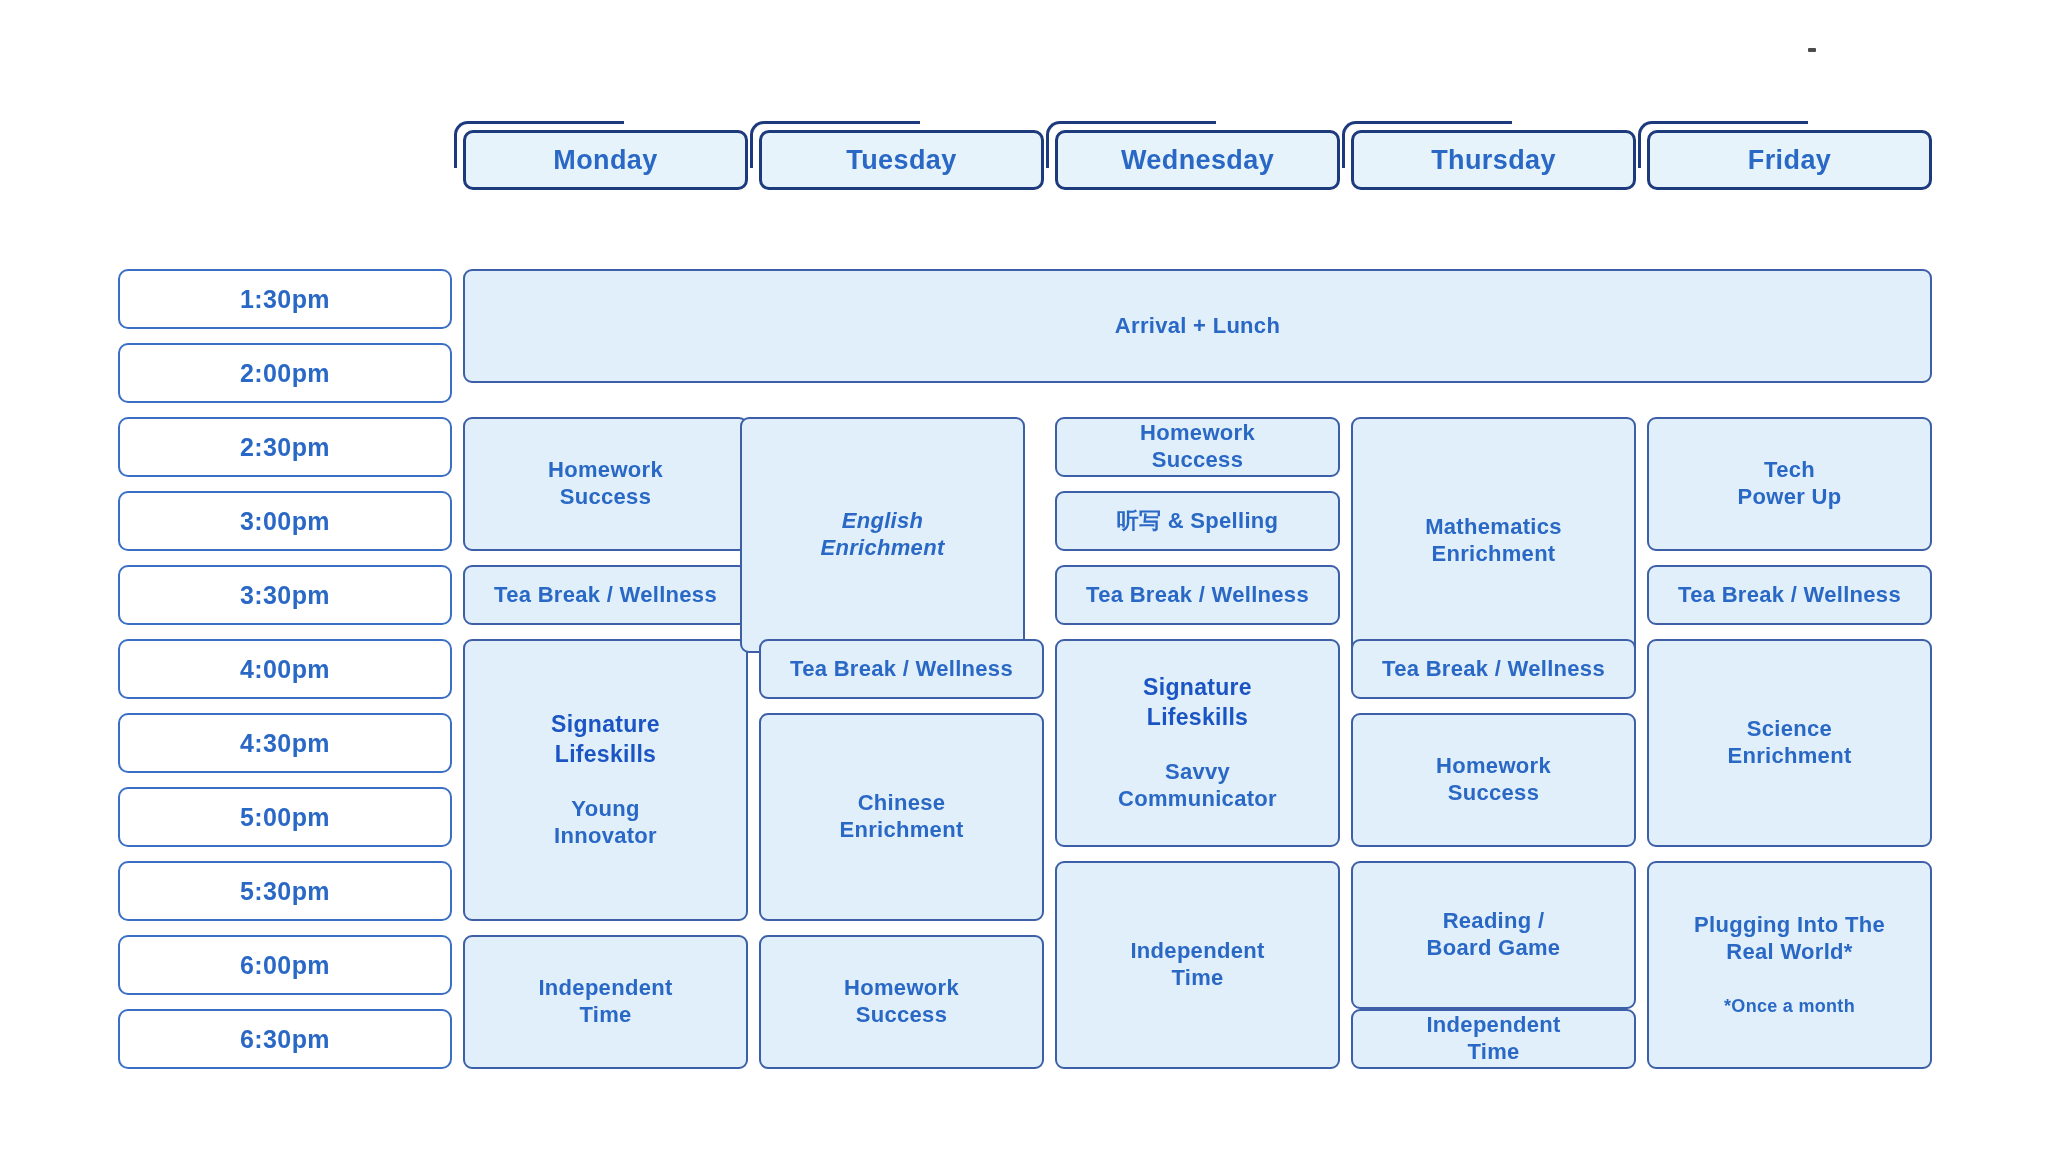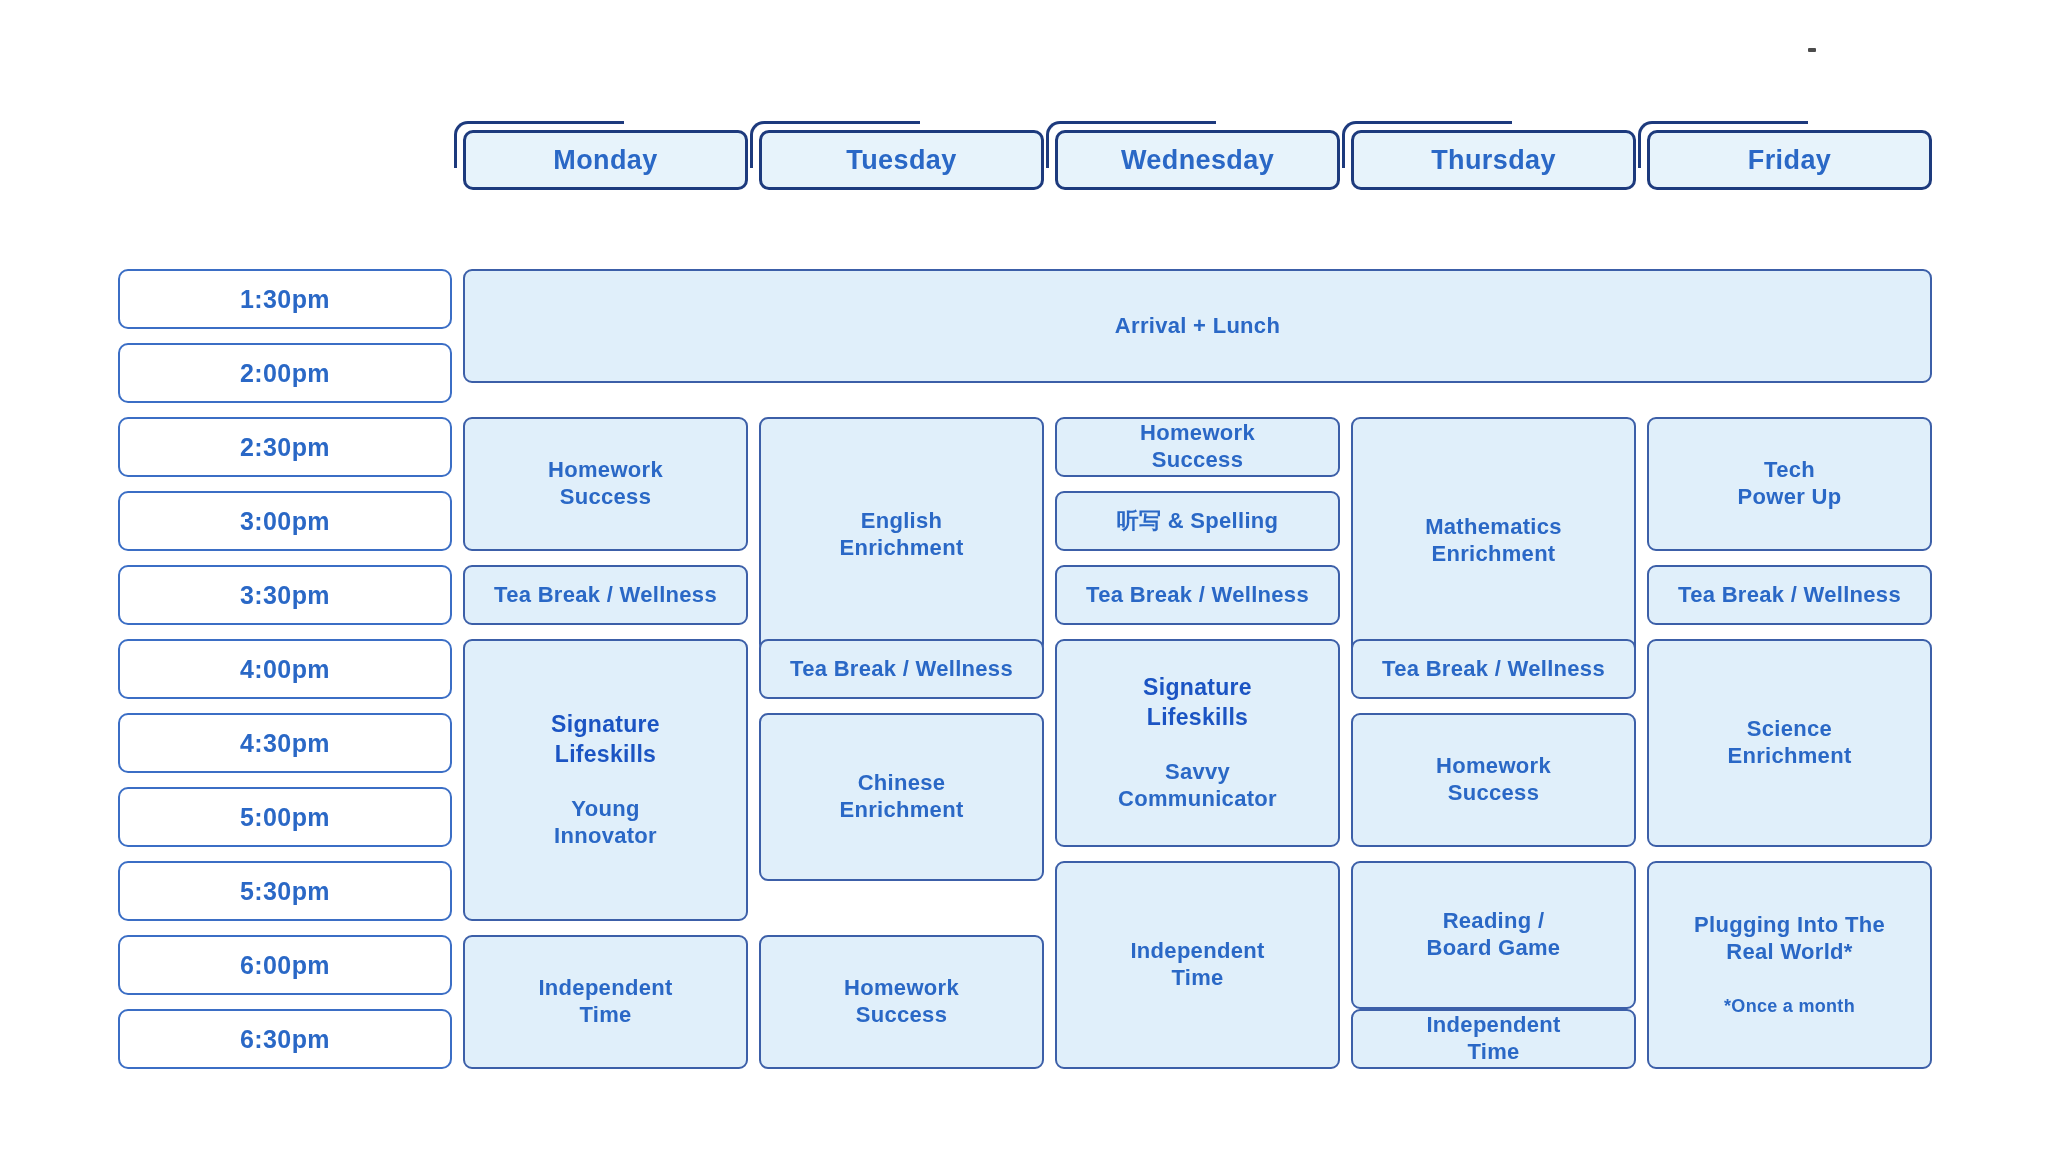--- a/index.html
+++ b/index.html
@@ -105,24 +105,24 @@
       <div class="time-cell" style="top: 1009px;">6:30pm</div>
       <div class="cell" style="left: 463px; top: 269px; width: 1469px; height: 114px;">Arrival + Lunch</div>
       <div class="cell" style="left: 463px; top: 417px; width: 285px; height: 134px;"><div>Homework
 Success</div></div>
       <div class="cell" style="left: 463px; top: 565px; width: 285px; height: 60px;"><div>Tea Break / Wellness</div></div>
       <div class="cell" style="left: 463px; top: 639px; width: 285px; height: 282px;"><div class="heading">Signature
 Lifeskills</div><div>Young
 Innovator</div></div>
       <div class="cell" style="left: 463px; top: 935px; width: 285px; height: 134px;"><div>Independent
 Time</div></div>
-      <div class="cell" style="left: 759px; top: 417px; width: 285px; height: 236px;"><div>English
+      <div class="cell" style="left: 740px; top: 417px; width: 285px; height: 236px; font-style: italic;"><div>English
 Enrichment</div></div>
       <div class="cell" style="left: 759px; top: 639px; width: 285px; height: 60px;"><div>Tea Break / Wellness</div></div>
-      <div class="cell" style="left: 759px; top: 713px; width: 285px; height: 168px;"><div>Chinese
+      <div class="cell" style="left: 759px; top: 713px; width: 285px; height: 208px;"><div>Chinese
 Enrichment</div></div>
       <div class="cell" style="left: 759px; top: 935px; width: 285px; height: 134px;"><div>Homework
 Success</div></div>
       <div class="cell" style="left: 1055px; top: 417px; width: 285px; height: 60px;"><div>Homework
 Success</div></div>
       <div class="cell" style="left: 1055px; top: 491px; width: 285px; height: 60px;"><div>听写 &amp; Spelling</div></div>
       <div class="cell" style="left: 1055px; top: 565px; width: 285px; height: 60px;"><div>Tea Break / Wellness</div></div>
       <div class="cell" style="left: 1055px; top: 639px; width: 285px; height: 208px;"><div class="heading">Signature
 Lifeskills</div><div>Savvy
 Communicator</div></div>

